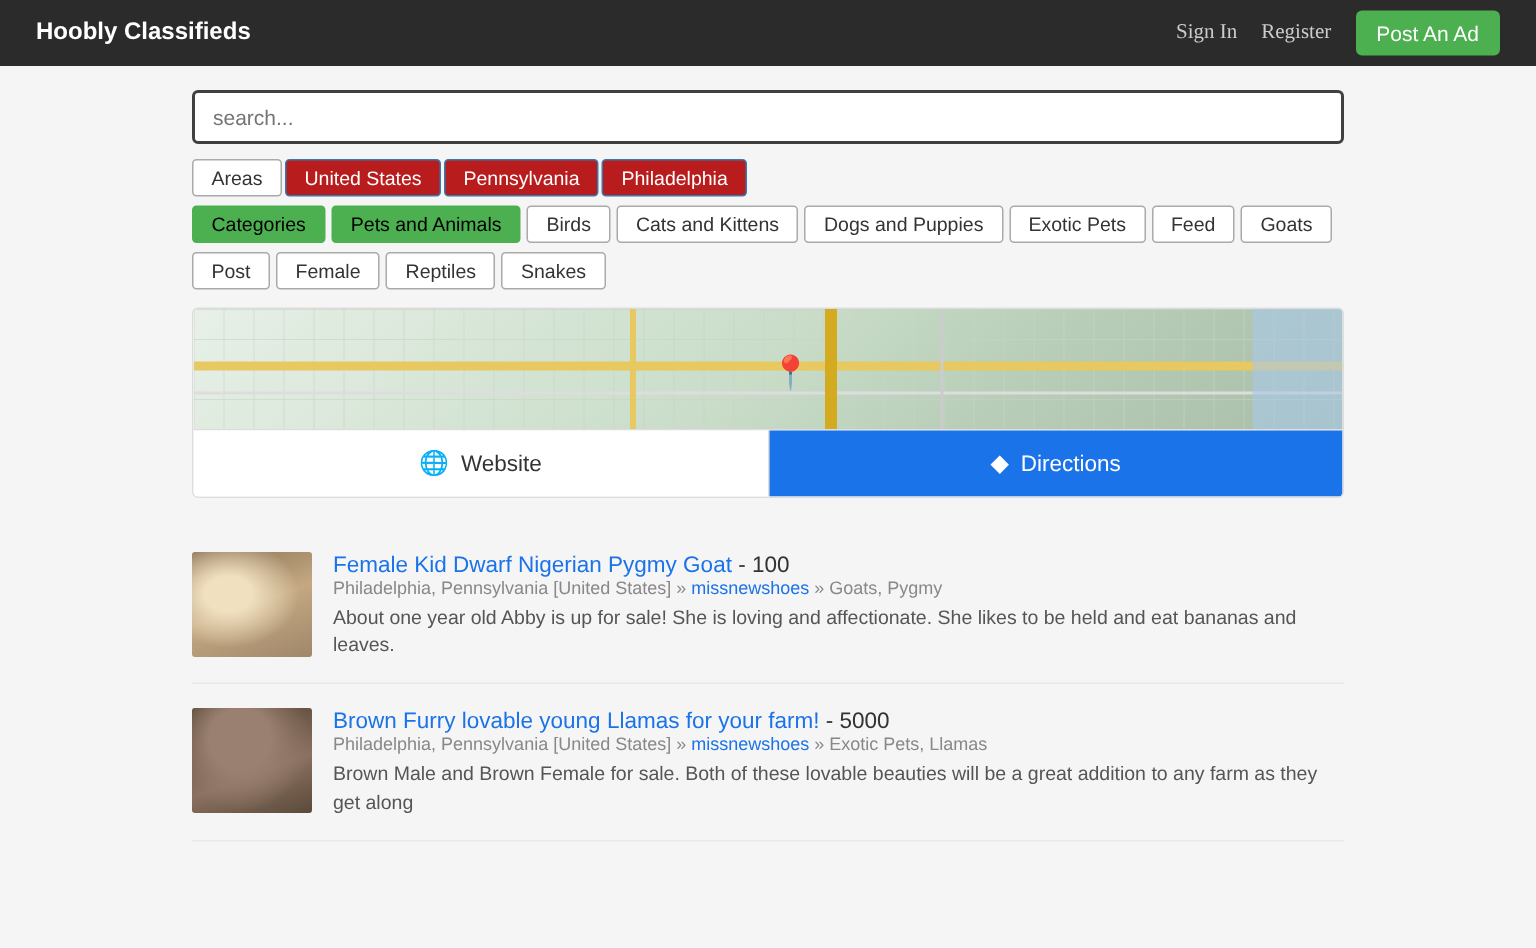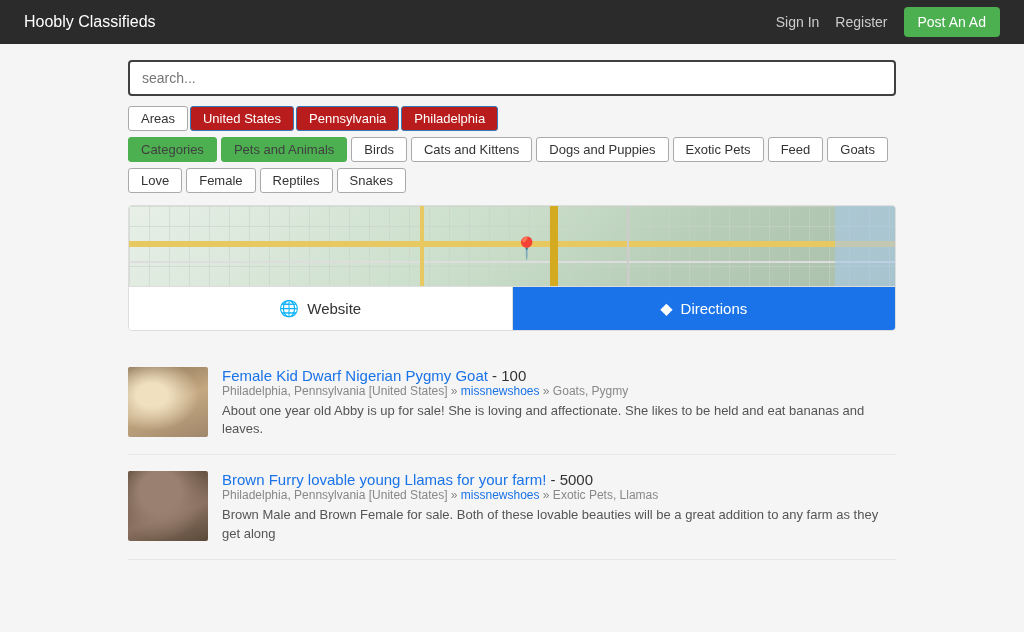--- a/index.html
+++ b/index.html
@@ -7,23 +7,23 @@
 
     
     .header {
       background: #2b2b2b;
       height: 44px;
       display: flex;
       align-items: center;
       justify-content: space-between;
       padding: 0 24px;
     }
-    .header-logo { color: #fff; font-size: 16px; font-weight: normal; }
+    .header-logo { color: #fff; font-size: 16px; font-weight: bold; }
     .header-nav { display: flex; align-items: center; gap: 16px; }
-    .header-nav a { color: #ccc; text-decoration: none; font-size: 14px; }
+    .header-nav a { color: #ccc; text-decoration: none; font-size: 14px; font-family: Liberation Serif, serif; }
     .post-ad-btn {
       background: #4caf50;
       color: #fff;
       border: none;
       padding: 7px 14px;
       border-radius: 4px;
       cursor: pointer;
       font-size: 14px;
     }
 
@@ -46,21 +46,21 @@
     .tag {
       padding: 4px 12px;
       border: 1px solid #aaa;
       border-radius: 3px;
       font-size: 13px;
       cursor: pointer;
       background: #fff;
       color: #333;
     }
     .tag.active-blue { background: #b91c1c; color: #fff; border-color: #337ab7; }
-    .tag.active-green { background: #4caf50; color: #404040; border-color: #4caf50; }
+    .tag.active-green { background: #4caf50; color: #000000; border-color: #4caf50; }
 
     
     .category-row { display: flex; flex-wrap: wrap; gap: 4px; margin-bottom: 6px; }
     .category-row .tag { font-size: 13px; }
     .sub-row { display: flex; flex-wrap: wrap; gap: 4px; margin-bottom: 12px; }
 
     
     .ad-banner {
       background: #fff;
       border: 1px solid #ddd;
@@ -228,21 +228,21 @@
     <span class="tag active-green">Categories</span>
     <span class="tag active-green">Pets and Animals</span>
     <span class="tag">Birds</span>
     <span class="tag">Cats and Kittens</span>
     <span class="tag">Dogs and Puppies</span>
     <span class="tag">Exotic Pets</span>
     <span class="tag">Feed</span>
     <span class="tag">Goats</span>
   </div>
   <div class="sub-row">
-    <span class="tag">Love</span>
+    <span class="tag">Post</span>
     <span class="tag">Female</span>
     <span class="tag">Reptiles</span>
     <span class="tag">Snakes</span>
   </div>
 
   
   <div class="ad-banner">
 
     <div class="map-area">
       <div class="map-grid"></div>

